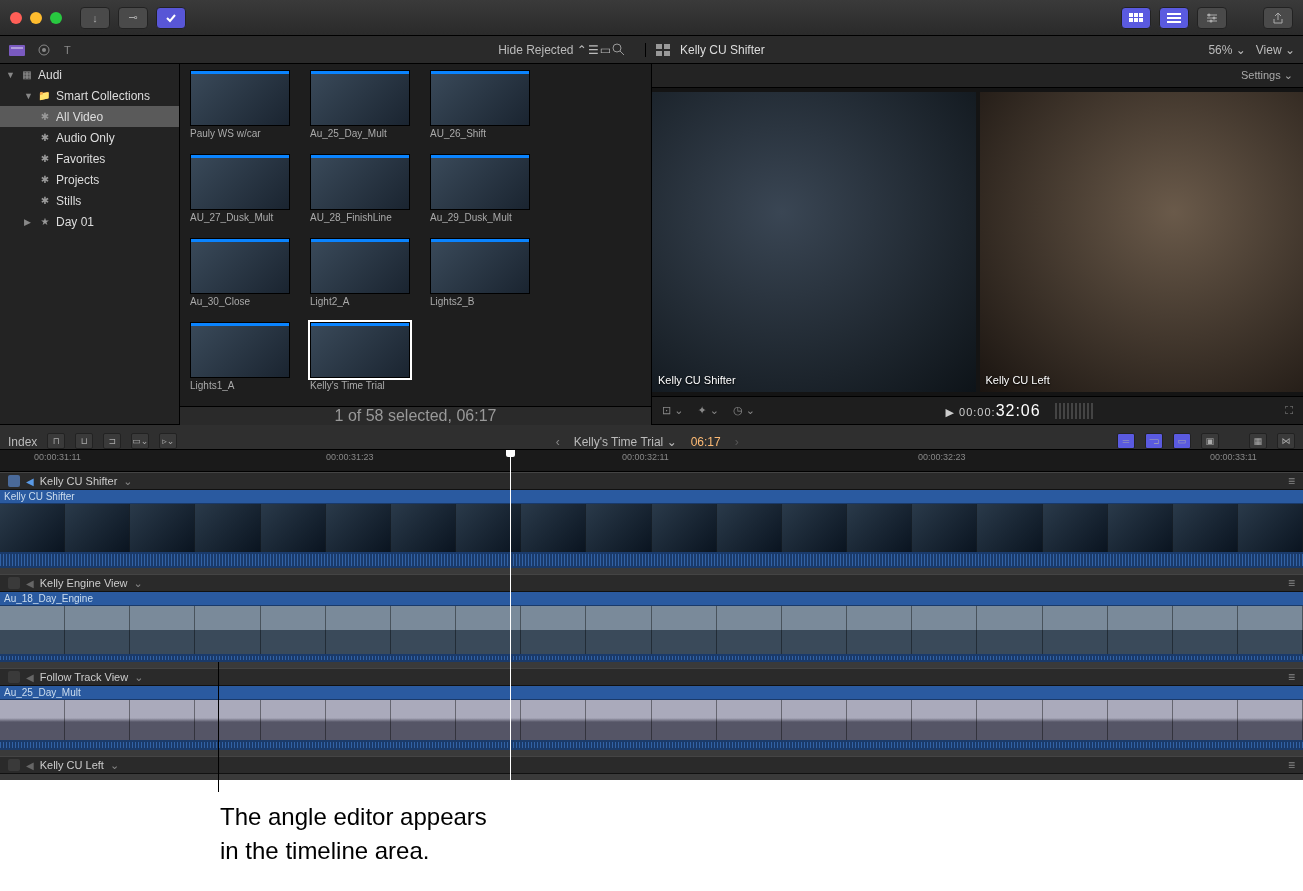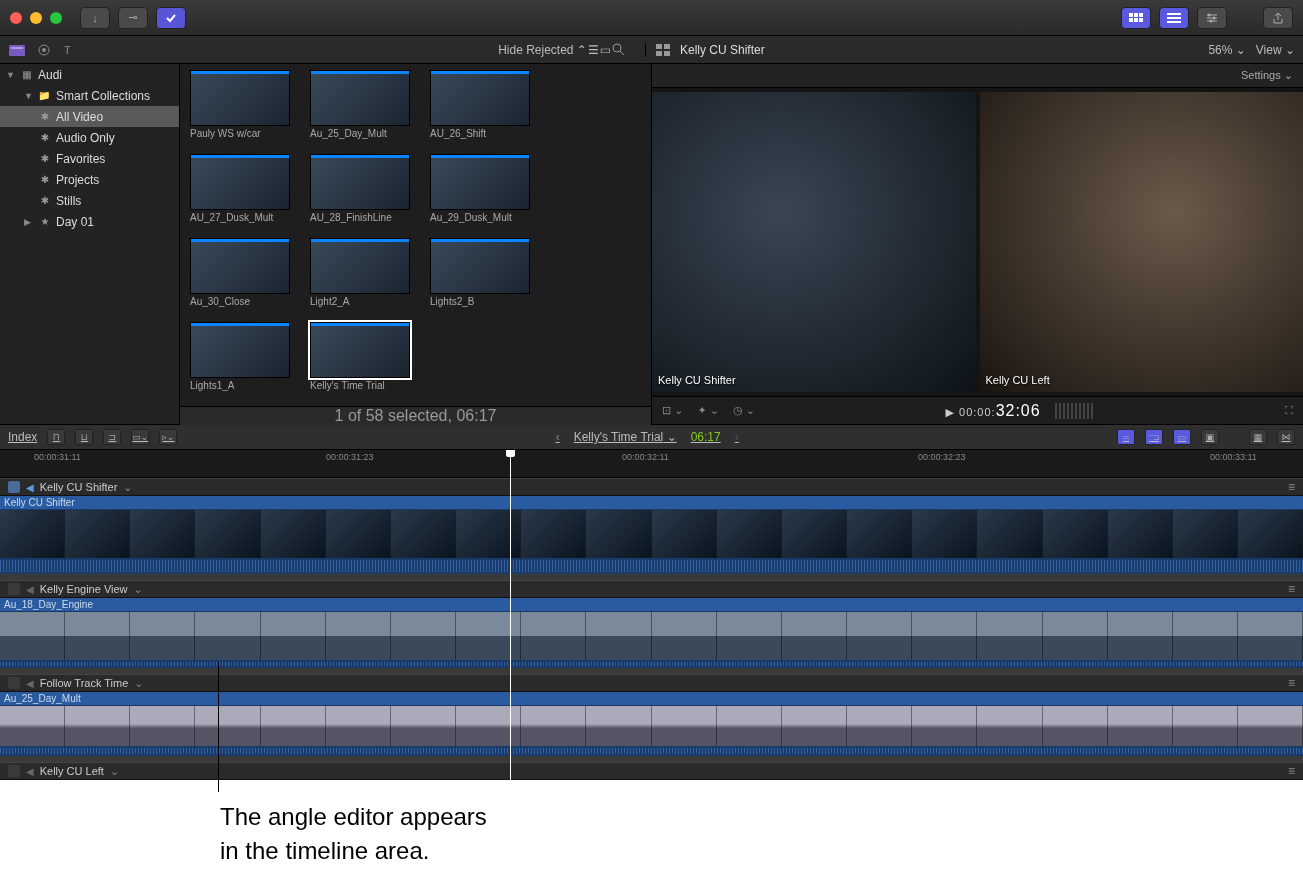--- a/index.html
+++ b/index.html
@@ -47,26 +47,26 @@
 .viewers { width: 652px; background: #141414; display:flex; flex-direction:column; border-left:1px solid #000; }
 .viewer-top { height:24px; display:flex; align-items:center; justify-content:flex-end; padding:0 10px; font-size:11px; color:#aaa; gap:6px; border-bottom:1px solid #000; background:#232323;}
 .viewer-body { flex:1; display:flex; gap:4px; padding:4px 0; }
 .vpane { flex:1; position:relative; background: radial-gradient(ellipse at 40% 40%, #3a4654, #0d1318); }
 .vpane .vlabel { position:absolute; bottom:6px; left:6px; color:#fff; font-size:11px; font-weight:500; text-shadow:0 1px 2px #000; }
 .viewer-ctrl { height:28px; background:#1e1e1e; border-top:1px solid #000; display:flex; align-items:center; padding:0 10px; gap:14px; font-size:11px; color:#888; }
 .tc { font-family: ui-monospace, Menlo, monospace; color:#ccc; letter-spacing:1px; }
 .tc .big { font-size:16px; color:#fff; }
 
 
-.tl-header { height: 26px; background: #2f2f2f; border-top:1px solid #000; border-bottom:1px solid #000; display:flex; align-items:center; padding:0 8px; font-size:12px; color:#bbb; gap:10px;text-decoration:underline;}
+.tl-header { height: 26px; background: #2f2f2f; border-top:1px solid #000; border-bottom:1px solid #000; display:flex; align-items:flex-end; padding:0 8px; font-size:12px; color:#bbb; gap:10px;}
 .tl-header .center { flex:1; display:flex; justify-content:center; align-items:center; gap:14px; }
 .smallbtn { width:18px; height:16px; background:#3a3a3a; border:1px solid #222; border-radius:2px; display:inline-flex; align-items:center; justify-content:center; font-size:9px; color:#aaa;}
 
 
-.ruler { height: 28px; background:#1a1a1a; border-bottom:1px solid #000; position:relative; font-size:9px; color:#888; }
+.ruler { height: 22px; background:#1a1a1a; border-bottom:1px solid #000; position:relative; font-size:9px; color:#888; }
 .ruler span { position:absolute; top:2px; }
 .playhead { position:absolute; top:0; bottom:0; width:1px; background:#fff; z-index:10; }
 .playhead::before { content:''; position:absolute; top:-2px; left:-4px; width:9px; height:9px; background:#fff; border-radius:2px; }
 
 
 .timeline { background:#3a3a3a; position:relative; height:330px; overflow:hidden; }
 .track { margin-bottom: 6px; }
 .track-hdr { height: 18px; background:#2a2a2a; display:flex; align-items:center; padding:0 8px; gap:6px; font-size:11px; color:#ccc; border-top:1px solid #444; border-bottom:1px solid #111;}
 .track-hdr .mon { width:12px; height:12px; background:#4a6a9a; border-radius:2px; }
 .track-hdr .aud { color:#5a9ae6; font-size:10px; }
@@ -313,21 +313,21 @@
   <div class="tl-header">
     <span>Index</span>
     <span class="smallbtn">⊓</span>
     <span class="smallbtn">⊔</span>
     <span class="smallbtn">⊐</span>
     <span class="smallbtn">▭⌄</span>
     <span class="smallbtn">▹⌄</span>
     <div class="center">
       <span style="color:#888">‹</span>
       <span><span>Kelly's Time Trial</span> ⌄</span>
-      <span style="color:#84cc16">06:17</span>
+      <span style="color:#fdba74">06:17</span>
       <span style="color:#555">›</span>
     </div>
     <span class="smallbtn" style="background:#5a5ae0">═</span>
     <span class="smallbtn" style="background:#5a5ae0">⫎</span>
     <span class="smallbtn" style="background:#5a5ae0">▭</span>
     <span class="smallbtn">▣</span>
     <div style="width:10px"></div>
     <span class="smallbtn">▦</span>
     <span class="smallbtn">⋈</span>
   </div>
@@ -411,21 +411,21 @@
             <div class="frame car"></div>
         </div>
         <div class="audio" style="height:8px"></div>
       </div>
     </div>
 
     <div class="track">
       <div class="track-hdr">
         <span class="mon" style="background:#3a3a3a"></span>
         <span class="aud" style="color:#666">◀</span>
-        <span>Follow Track Time</span> 
+        <span>Follow Track View</span> 
           <span style="color:#888">⌄</span>
         <span class="opts">≡</span>
       </div>
       <div class="clip-row">
         <div class="clip-title">Au_25_Day_Mult</div>
         <div class="filmstrip" style="height:40px">
           <div class="frame road"></div>
             <div class="frame road"></div>
             <div class="frame road"></div>
             <div class="frame road"></div>

